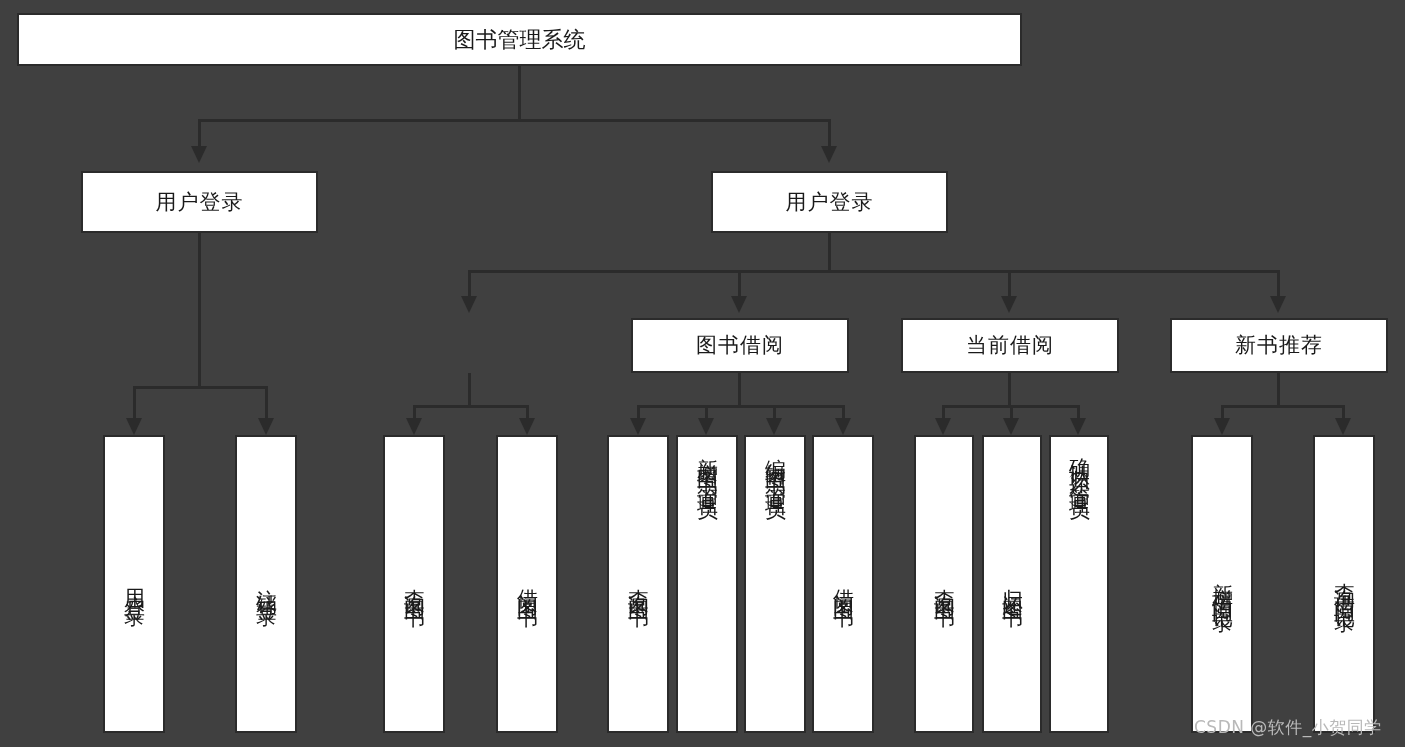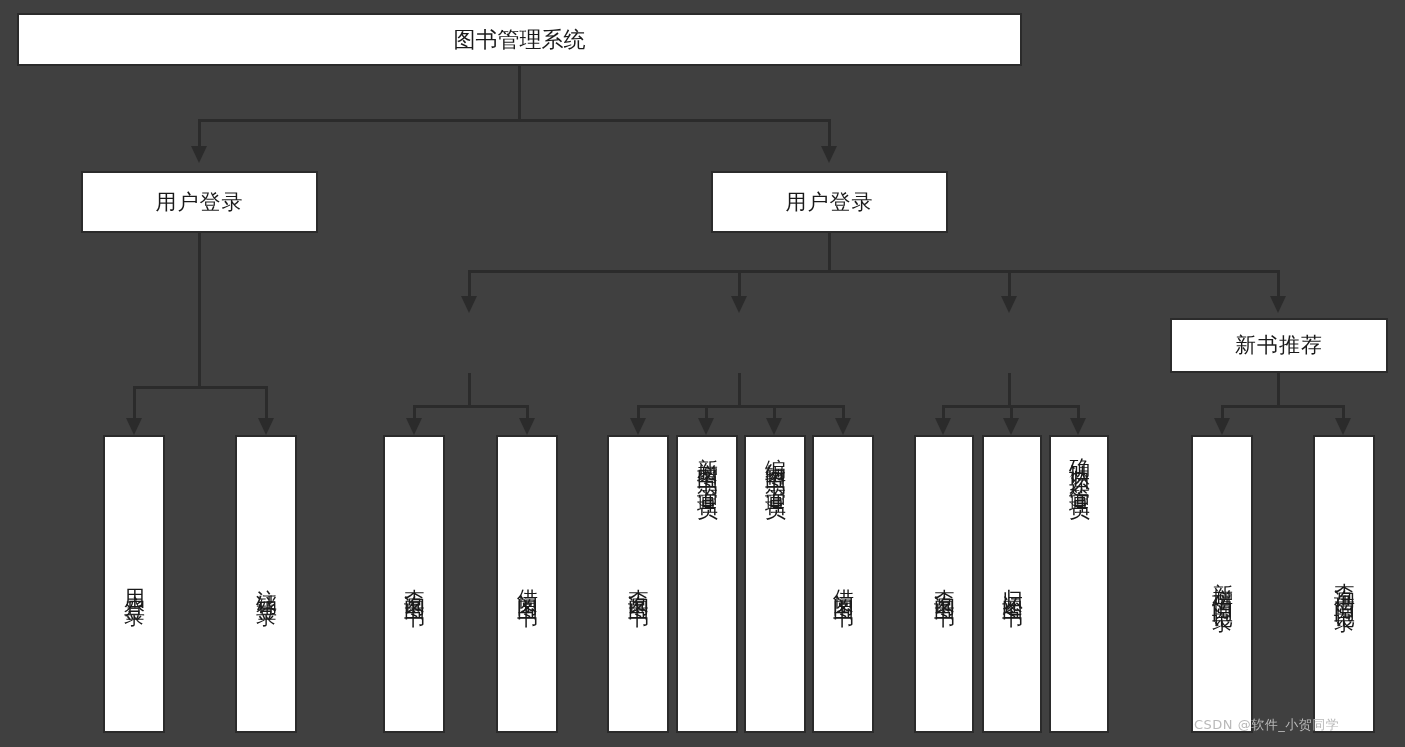--- a/index.html
+++ b/index.html
@@ -66,21 +66,21 @@
   .arrow{
     position:absolute;
     width:0;height:0;
     border-left:8px solid transparent;
     border-right:8px solid transparent;
     border-top:17px solid #2b2b2b;
   }
   
   #watermark{
     position:absolute;
-    font-size:13px;
+    font-size:17px;
     color:#b9b9b9;
     white-space:nowrap;
     letter-spacing:0.5px;
     pointer-events:none;
   }
 </style>
 </head>
 <body>
 
 <div id="canvas">
@@ -116,20 +116,26 @@
   <div class="hline" style="left:468px;top:270px;width:812px;height:3px;"></div>
   <div class="vline" style="left:468px;top:270px;width:3px;height:26px;"></div>
   <div class="arrow" style="left:461px;top:296px;"></div>
   <div class="vline" style="left:738px;top:270px;width:3px;height:26px;"></div>
   <div class="arrow" style="left:731px;top:296px;"></div>
   <div class="vline" style="left:1008px;top:270px;width:3px;height:26px;"></div>
   <div class="arrow" style="left:1001px;top:296px;"></div>
   <div class="vline" style="left:1277px;top:270px;width:3px;height:26px;"></div>
   <div class="arrow" style="left:1270px;top:296px;"></div>
 
+  <div class="node" style="left:631px;top:318px;width:218px;height:55px;">
+    <span class="label">图书借阅</span>
+  </div>
+  <div class="node" style="left:901px;top:318px;width:218px;height:55px;">
+    <span class="label">当前借阅</span>
+  </div>
   <div class="node" style="left:1170px;top:318px;width:218px;height:55px;">
     <span class="label">新书推荐</span>
   </div>
 
   <div class="vline" style="left:468px;top:373px;width:3px;height:32px;"></div>
   <div class="hline" style="left:413px;top:405px;width:116px;height:3px;"></div>
   <div class="vline" style="left:413px;top:405px;width:3px;height:13px;"></div>
   <div class="arrow" style="left:406px;top:418px;"></div>
   <div class="vline" style="left:526px;top:405px;width:3px;height:13px;"></div>
   <div class="arrow" style="left:519px;top:418px;"></div>

